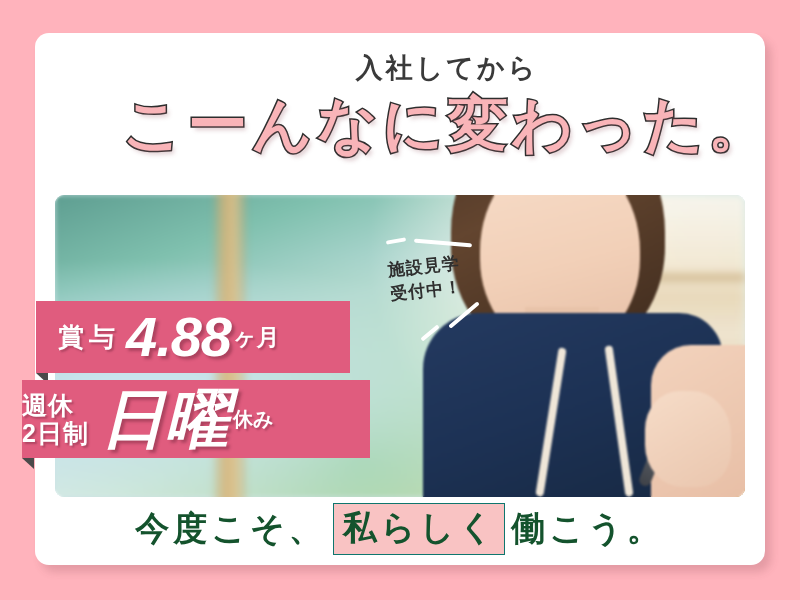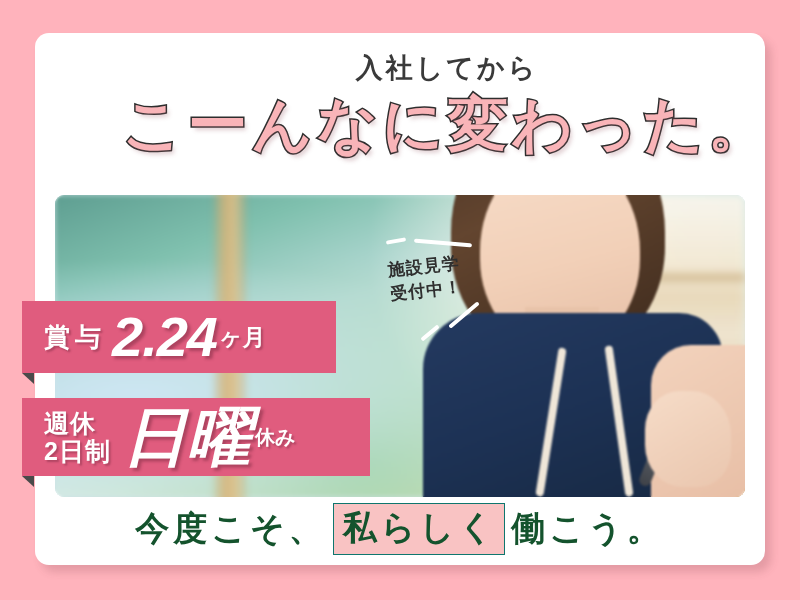--- a/index.html
+++ b/index.html
@@ -277,32 +277,31 @@
   .ribbon::after {
     content: "";
     position: absolute;
     left: 0;
     bottom: -11px;
     border-left: 12px solid transparent;
     border-right: 0 solid transparent;
     border-top: 11px solid #4a4a4a;
   }
   #ribbon-bonus {
-    left: 22px;
+    left: 36px;
     top: 301px;
     width: 314px;
     height: 72px;
     padding-left: 22px;
   }
   #ribbon-holiday {
     left: 22px;
-    top: 398px;
+    top: 380px;
     width: 348px;
     height: 78px;
-    padding-left: 22px;
   }
   .rb-label {
     font-size: 26px;
     font-weight: 700;
     letter-spacing: 5px;
     text-shadow: 2px 2px 2px rgba(90,25,45,.35);
   }
   .rb-big {
     font-size: 56px;
     font-weight: 700;
@@ -410,21 +409,21 @@
   <div class="bubble-line b1"></div>
   <div class="bubble-line b2"></div>
 
   <div id="bubble">
     <div>施設見学</div>
     <div>受付中！</div>
   </div>
 
   <div class="ribbon" id="ribbon-bonus">
     <span class="rb-label">賞与</span>
-    <span class="rb-big">2.24</span>
+    <span class="rb-big">4.88</span>
     <span class="rb-unit">ヶ月</span>
   </div>
 
   <div class="ribbon" id="ribbon-holiday">
     <span class="rb-stack">
       <span>週休</span>
       <span>2日制</span>
     </span>
     <span class="rb-day">日曜</span>
     <span class="rb-rest">休み</span>

